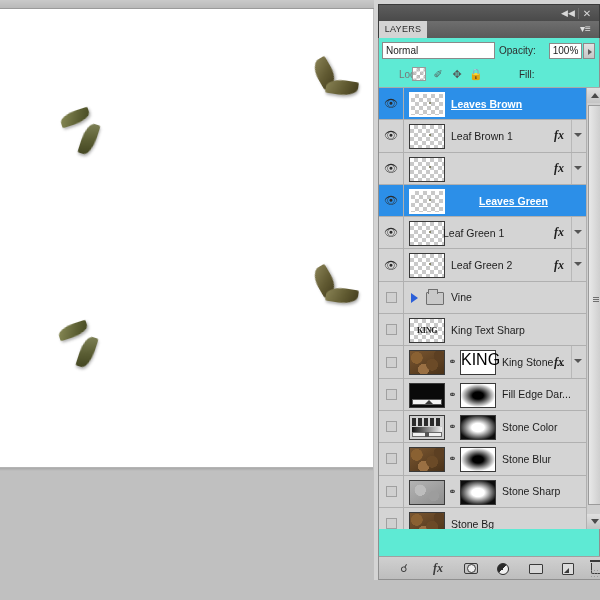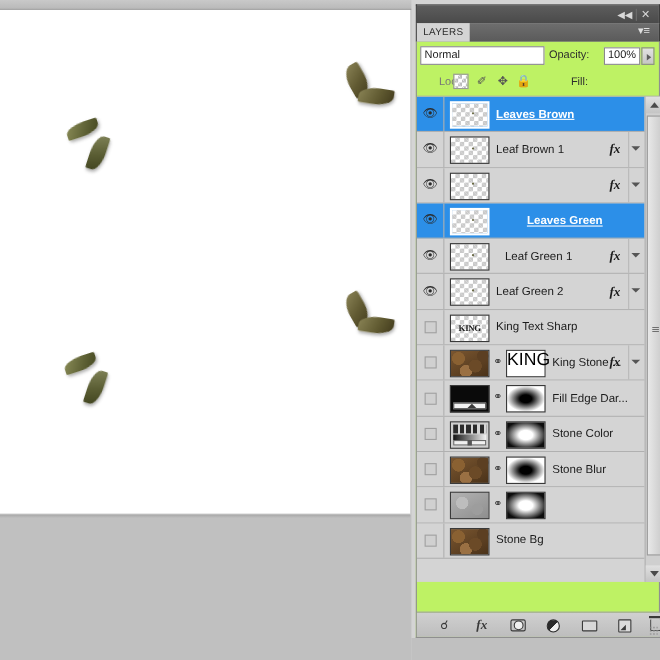--- a/index.html
+++ b/index.html
@@ -71,21 +71,21 @@
     line-height:17px; text-align:center; letter-spacing:.3px;
     cursor:default;
   }
   #panel-menu-btn{
     position:absolute; right:3px; top:2px; width:16px; height:12px;
     color:#e0e0e0; font-size:10px; line-height:12px; cursor:default;
   }
 
   #panel-body{
     position:absolute; left:4px; top:38px; width:222px; height:542px;
-    background:#bef264;
+    background:#5eead4;
     border-left:1px solid #8f8f8f; border-right:1px solid #8f8f8f;
     border-bottom:1px solid #8f8f8f;
   }
 
   
   #blend-row{
     position:absolute; left:0; top:2px; width:222px; height:22px;
   }
   #blend-select{
     position:absolute; left:3px; top:2px; width:113px; height:17px;
@@ -457,34 +457,42 @@
             <span class="eye-on">👁</span>
           </div>
           <div class="thumb dot"></div>
           <div class="layer-name" style="left: 72px; margin-left: 28px;">Leaves Green</div>
         </div>
         <div class="layer-row">
           <div class="eye-cell">
             <span class="eye-on">👁</span>
           </div>
           <div class="thumb dot"></div>
-          <div class="layer-name" style="left: 80px;">Leaf Green 1</div>
+          <div class="layer-name" style="left: 64px;">Leaf Green 1</div>
           <div class="fx-icon" style="right: 22px;">fx</div>
           <div class="fx-divider"></div>
           <div class="fx-arrow"></div>
         </div>
         <div class="layer-row">
           <div class="eye-cell">
             <span class="eye-on">👁</span>
           </div>
           <div class="thumb dot"></div>
           <div class="layer-name" style="left: 72px;">Leaf Green 2</div>
           <div class="fx-icon" style="right: 22px;">fx</div>
           <div class="fx-divider"></div>
           <div class="fx-arrow"></div>
+        </div>
+        <div class="layer-row">
+          <div class="eye-cell">
+            <span class="eye-off"></span>
+          </div>
+          <div class="group-arrow"></div>
+          <div class="folder-icon"></div>
+          <div class="layer-name" style="left: 72px;">Vine</div>
         </div>
         <div class="layer-row">
           <div class="eye-cell">
             <span class="eye-off"></span>
           </div>
           <div class="thumb king-text">KING</div>
           <div class="layer-name" style="left: 72px;">King Text Sharp</div>
         </div>
         <div class="layer-row">
           <div class="eye-cell">
@@ -531,20 +539,21 @@
           <div class="mask-thumb dark-center"></div>
           <div class="layer-name" style="left: 123px;">Stone Blur</div>
         </div>
         <div class="layer-row">
           <div class="eye-cell">
             <span class="eye-off"></span>
           </div>
           <div class="thumb stone-gray"></div>
           <div class="link-icon">⚭</div>
           <div class="mask-thumb light-center"></div>
+          <div class="layer-name" style="left: 123px;">Stone Sharp</div>
         </div>
         <div class="layer-row">
           <div class="eye-cell">
             <span class="eye-off"></span>
           </div>
           <div class="thumb stone-dark"></div>
           <div class="layer-name" style="left: 72px;">Stone Bg</div>
         </div>
       </div>
 

